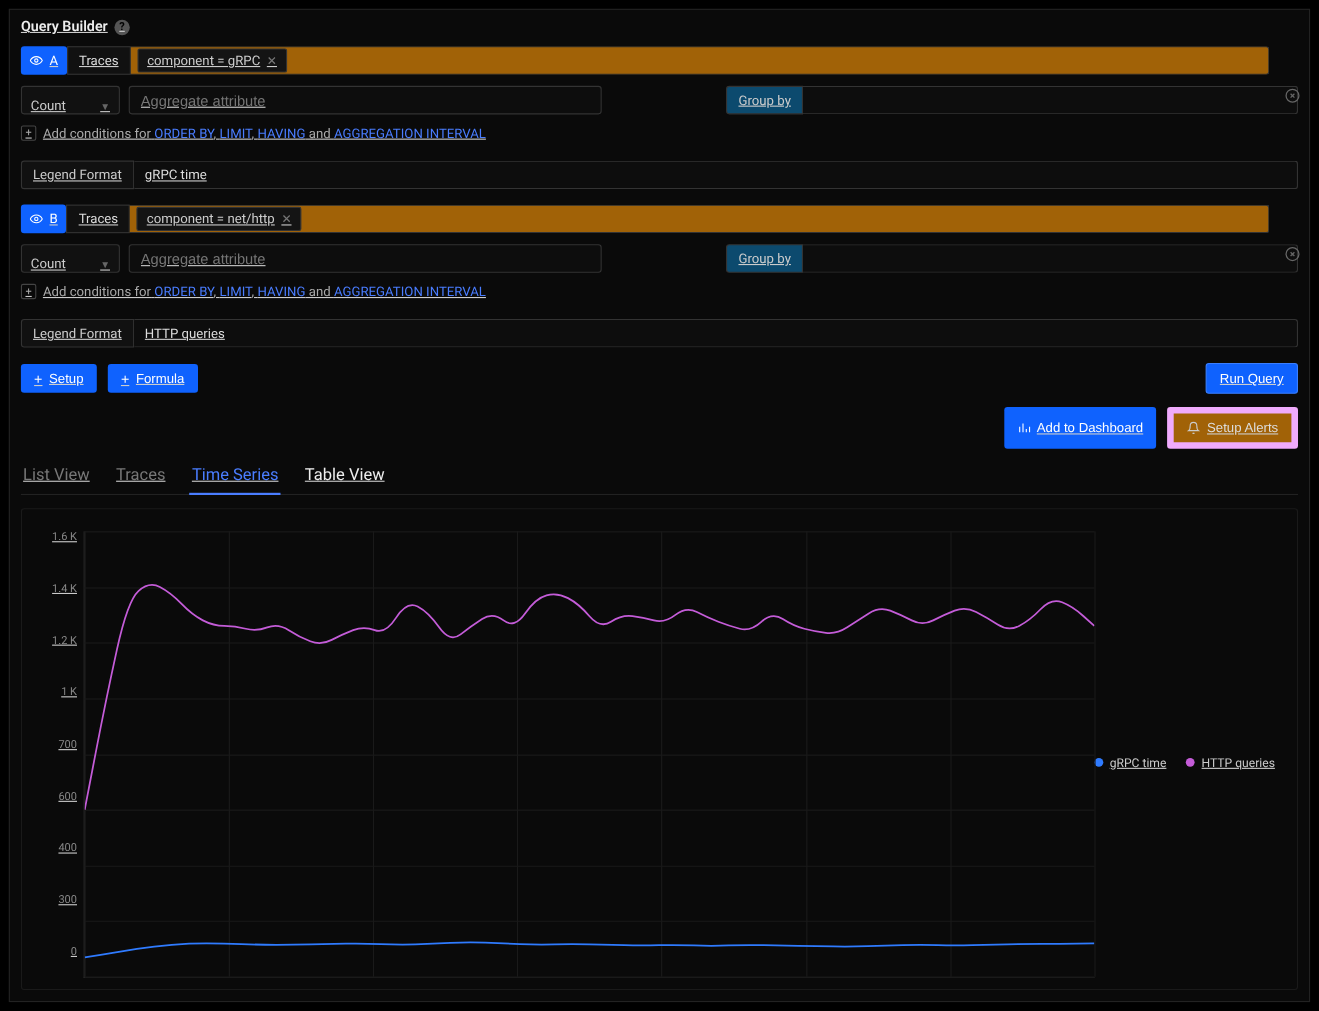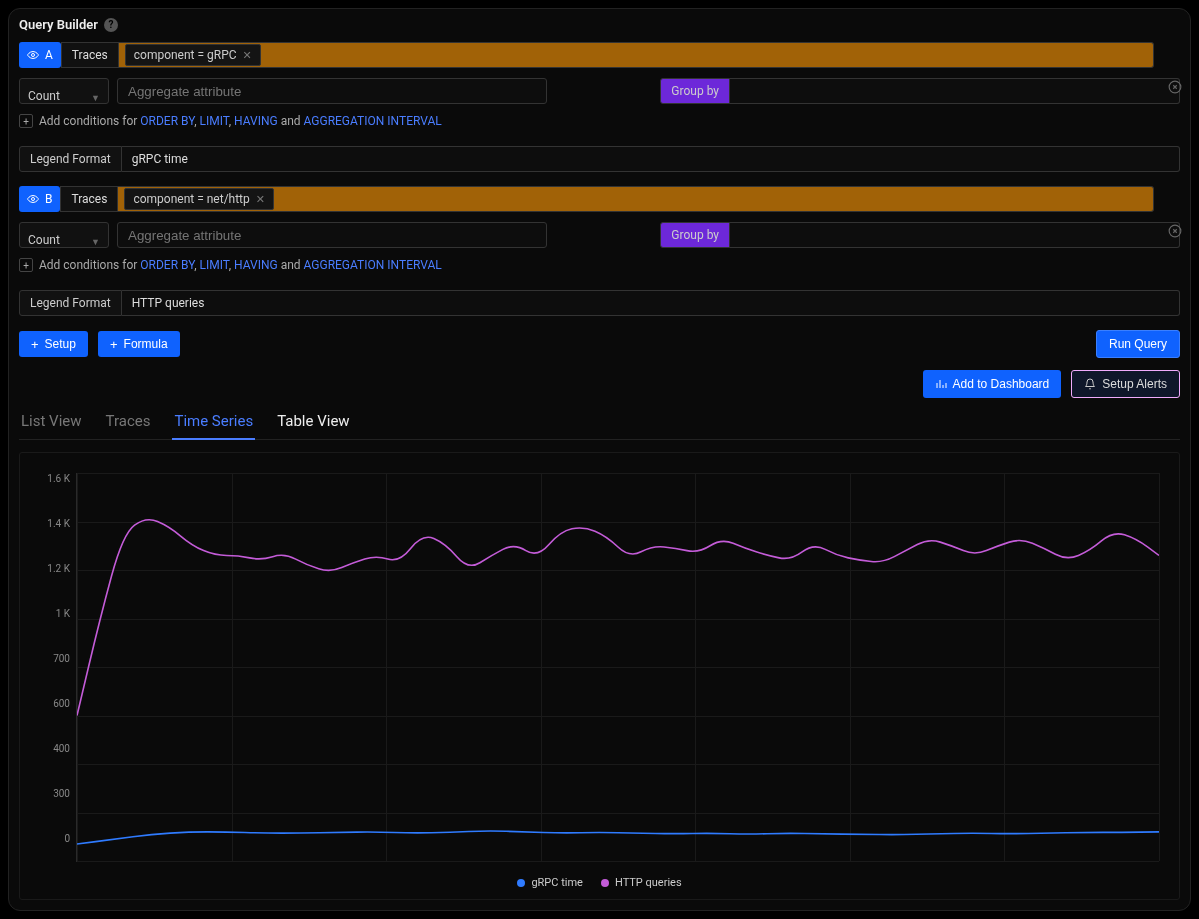--- a/index.html
+++ b/index.html
@@ -8,25 +8,26 @@
     color: #ccc;
     font-family: -apple-system, BlinkMacSystemFont, "Segoe UI", Roboto, sans-serif;
     font-size: 12px;
     width: 1199px;
     height: 919px;
     padding: 8px;
   }
   .panel {
     background: #0a0a0a;
     border: 1px solid #222;
-    border-radius: 12px;
+    border-radius: 0;
     padding: 8px 10px 10px 10px;
     height: 100%;
     display: flex;
     flex-direction: column;
+    text-decoration: underline;
   }
   .header {
     display: flex;
     align-items: center;
     gap: 6px;
     font-weight: 600;
     color: #eee;
     margin-bottom: 10px;
     font-size: 13px;
   }
@@ -124,21 +125,21 @@
     background: #0d0d0d;
     height: 26px;
     padding: 0 10px;
     color: #666;
     width: 430px;
     border-radius: 3px;
   }
   .spacer { flex: 1; }
   .groupby-label {
     border: 1px solid #333;
-    background: #6d28d9;
+    background: #0c4a6e;
     height: 26px;
     padding: 0 10px;
     display: flex;
     align-items: center;
     border-radius: 3px 0 0 3px;
     text-align: right;
   }
   .groupby-input {
     border: 1px solid #333;
     border-left: none;
@@ -195,23 +196,23 @@
     border-radius: 3px;
     padding: 6px 12px;
     font-size: 12px;
     cursor: pointer;
     display: inline-flex;
     align-items: center;
     gap: 6px;
   }
   .btn-primary { background: #0f62fe; color: #fff; }
   .btn-outline {
-    background: #0f172a;
+    background: #a16207;
     color: #ddd;
-    border: 1px solid #f0abfc;
+    border: 6px solid #f0abfc;
   }
   .plus { font-size: 13px; line-height: 1; }
   .toolbar-right {
     display: flex;
     justify-content: flex-end;
     gap: 10px;
     margin-bottom: 6px;
   }
   .tabs {
     display: flex;
@@ -228,21 +229,21 @@
   .tab.active { color: #4a7dff; border-bottom: 2px solid #4a7dff; margin-bottom: -1px; }
   .tab.white { color: #eee; }
   .chart-area {
     flex: 1;
     background: #0a0a0a;
     border: 1px solid #1a1a1a;
     border-radius: 3px;
     margin-top: 12px;
     padding: 20px 20px 10px 20px;
     display: flex;
-    flex-direction: column;
+    flex-direction: row;
   }
   .chart-body {
     position: relative;
     flex: 1;
     display: flex;
   }
   .y-axis {
     width: 36px;
     display: flex;
     flex-direction: column;

